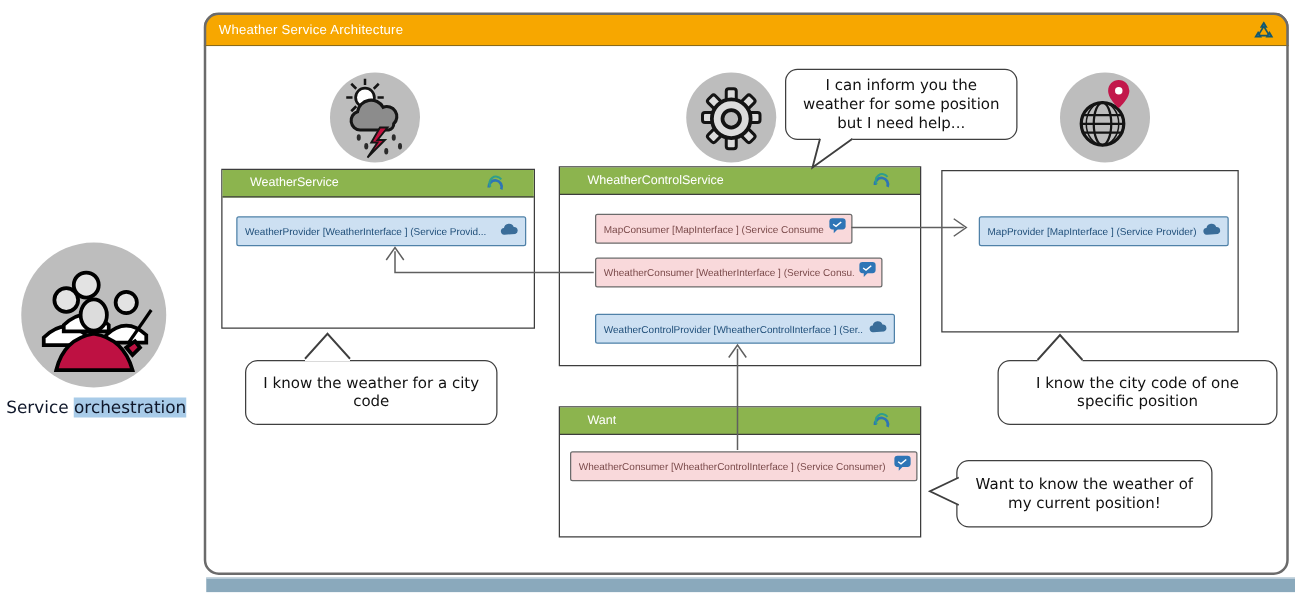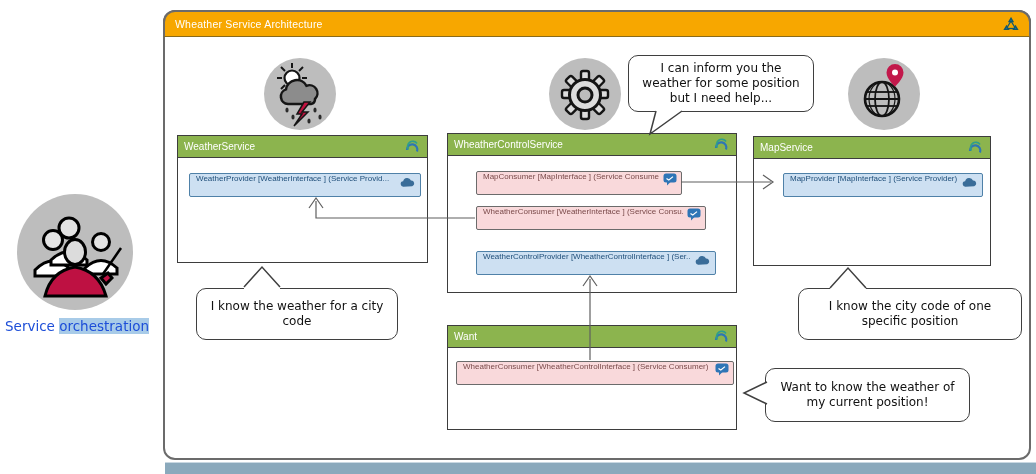--- a/index.html
+++ b/index.html
@@ -32,47 +32,47 @@
   .circle { position:absolute; border-radius:50%; background:#BDBDBD; }
   .c-small { width:72px; height:72px; }
   .c-big   { width:116px; height:116px; }
   
   .service {
     position:absolute; background:#fff; border:1.5px solid #3d3d3d;
   }
   .service-header {
     position:absolute; left:0; top:0; right:0; height:22px;
     background:#8CB44E; border-bottom:1.5px solid #3d3d3d;
-    display:flex; align-items:center; padding:0 6px;
+    display:flex; align-items:center; padding:0 22px;
   }
   .service-header .sname { color:#ffffff; font-size:10px; flex:1 1 auto; }
   .service-header .hicon { flex:0 0 auto; width:17px; height:15px; }
   .item {
     position:absolute; height:24px; border-radius:2px;
-    display:flex; align-items:flex-start; padding:0 4px 0 6px; cursor:pointer;
+    display:flex; align-items:center; padding:0 4px 0 6px; cursor:pointer;
   }
   .item .itext {
     flex:1 1 auto; font-size:8px; white-space:nowrap; overflow:hidden;
   }
   .item .iicon { flex:0 0 auto; margin-left:4px; }
   .item.provider { background:#CDE0F2; border:1.5px solid #4F81A8; }
   .item.provider .itext { color:#1F4E79; }
   .item.consumer { background:#F9D9DB; border:1.5px solid #6b6b6b; }
   .item.consumer .itext { color:#7A4A4A; }
   
   .callout {
     position:absolute; background:#fff; border:1.5px solid #3f3f3f; border-radius:10px;
     display:flex; align-items:center; justify-content:center; text-align:center;
     font-family:"DejaVu Sans", sans-serif; font-size:12px; line-height:1.25; color:#111;
     padding:4px 8px; z-index:6;
   }
   .tail { position:absolute; z-index:7; pointer-events:none; }
   
   .caption {
-    position:absolute; left:5px; top:318px; font-size:13.5px; color:#1d4ed8;
+    position:absolute; left:5px; top:318px; font-size:13.5px; color:#0f172a;
     font-family:"DejaVu Sans", sans-serif;
   }
   .caption .hl { background:#A8CBE8; }
   
   .overlay { position:absolute; left:0; top:0; width:1036px; height:474px; z-index:5; pointer-events:none; }
 </style>
 </head>
 <body>
 
 <div class="stage">
@@ -221,29 +221,20 @@
       <span class="itext">WeatherControlProvider [WheatherControlInterface ] (Ser...</span>
       <span class="iicon">
         <svg width="17" height="11" viewBox="0 0 20 12">
             <path d="M5.5,11 a3.2,3.2 0 0 1 -0.6,-6.4 a4.8,4.8 0 0 1 9.2,-0.9 a3.4,3.4 0 0 1 1.4,6.6 z" fill="#3A6D99"></path>
           </svg>
       </span>
     </div>
   </div>
 
   <div class="service" style="left:753px; top:136px; width:238px; height:130px;">
-    <div class="service-header">
-      <span class="sname">MapService</span>
-      <span class="hicon">
-        <svg width="17" height="15" viewBox="0 0 17 15">
-          <path d="M3,11 a5.2,5.2 0 1 1 10,1.5" fill="none" stroke="#2E75B6" stroke-width="2.2"></path>
-          <path d="M13,4.5 a4,4 0 1 0 -8.5,6" fill="none" stroke="#2E9E8C" stroke-width="1.6"></path>
-        </svg>
-      </span>
-    </div>
     <div class="item provider" style="left:29px; top:36px; width:200px;">
       <span class="itext">MapProvider [MapInterface ] (Service Provider)</span>
       <span class="iicon">
         <svg width="17" height="11" viewBox="0 0 20 12">
             <path d="M5.5,11 a3.2,3.2 0 0 1 -0.6,-6.4 a4.8,4.8 0 0 1 9.2,-0.9 a3.4,3.4 0 0 1 1.4,6.6 z" fill="#3A6D99"></path>
           </svg>
       </span>
     </div>
   </div>
 

